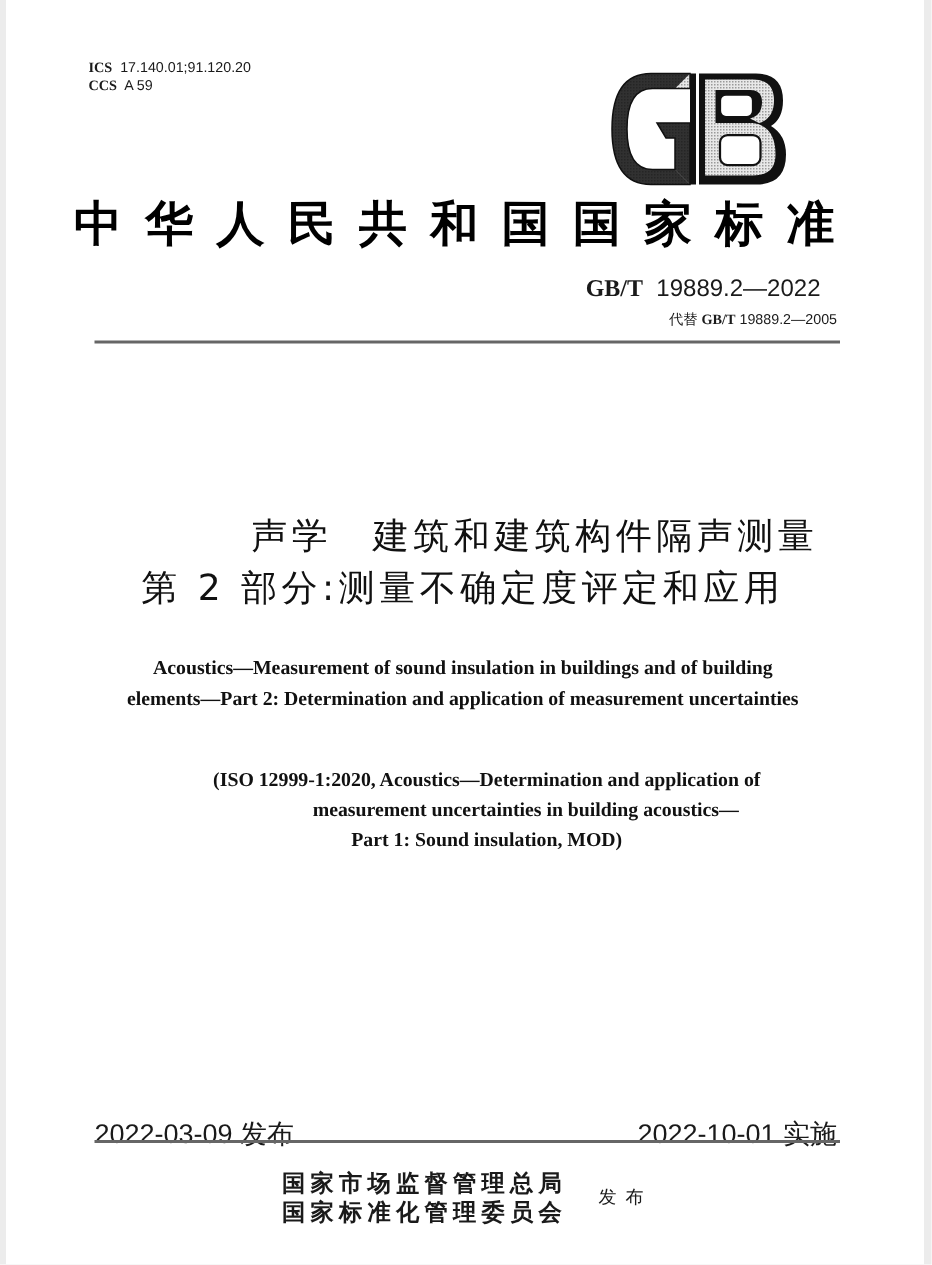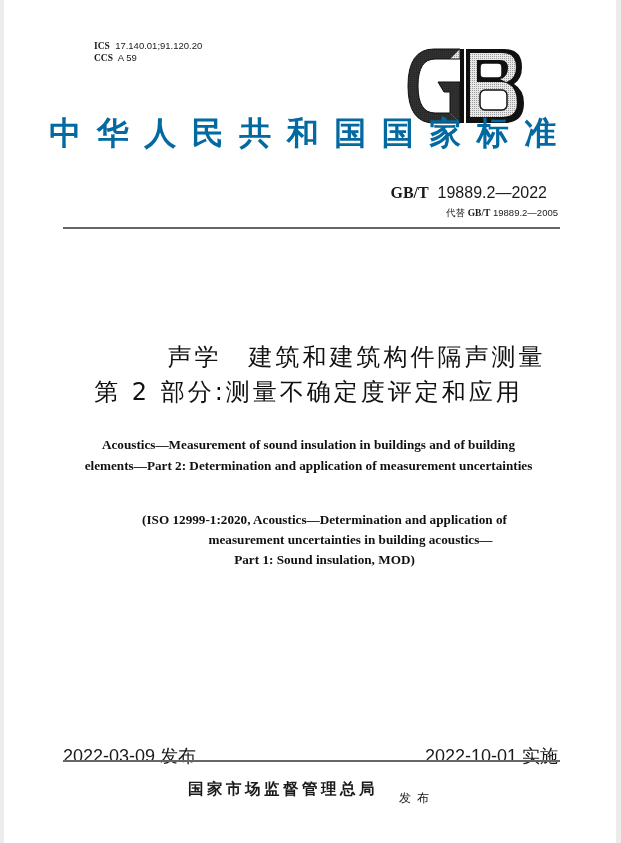--- a/index.html
+++ b/index.html
@@ -10,29 +10,28 @@
     color: #1a1a1a;
   }
   .page {
     position: absolute; left: 4px; top: 0; width: 612px; height: 843px;
     background: #ffffff;
   }
   .abs { position: absolute; }
   .meta {
     left: 59px; top: 40px; font-size: 9.5px; line-height: 11px;
     font-family: "Liberation Sans", "DejaVu Sans", sans-serif;
-    margin-left: 35px;
   }
   .meta b { font-family: "Liberation Serif", serif; font-weight: bold; }
   .logo { left: 404px; top: 46px; width: 124px; height: 84px; }
   .national-title {
-    left: 0; top: 112px; width: 621px; text-align: center;
+    left: 0; top: 128px; width: 621px; text-align: center;
     font-family: "DejaVu Serif", "Liberation Serif", serif;
     font-weight: bold; font-size: 32px; letter-spacing: 15.5px;
-    color: #0369a1;
+    color: #000000;
   }
   .std-code {
     right: 74px; top: 184px; font-size: 16px; text-align: right;
     font-family: "Liberation Sans", sans-serif;
   }
   .std-code b { font-family: "Liberation Serif", serif; }
   .replaces {
     right: 63px; top: 207px; font-size: 9.5px; 
     font-family: "Liberation Sans", sans-serif;
   }
@@ -127,14 +126,15 @@
 <div class="abs iso-title" style="top:530px;padding-left:26px;">measurement uncertainties in building acoustics—</div>
 <div class="abs iso-title" style="top:550px;">Part 1: Sound insulation, MOD)</div>
 
 <div class="abs date" style="left:63px;">2022-03-09 发布</div>
 <div class="abs date" style="right:63px;">2022-10-01 实施</div>
 
 <div class="abs rule" style="left:63px; top:760px; width:497px;"></div>
 
 <div class="abs pub">
   <div>国家市场监督管理总局</div>
+  <div>国家标准化管理委员会</div>
 </div>
 <div class="abs pub-action">发布</div>
 
 </body></html>

